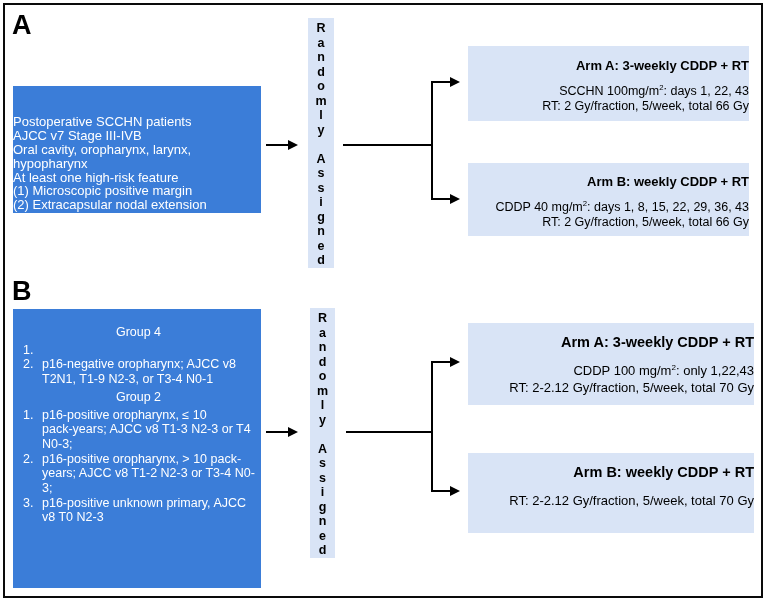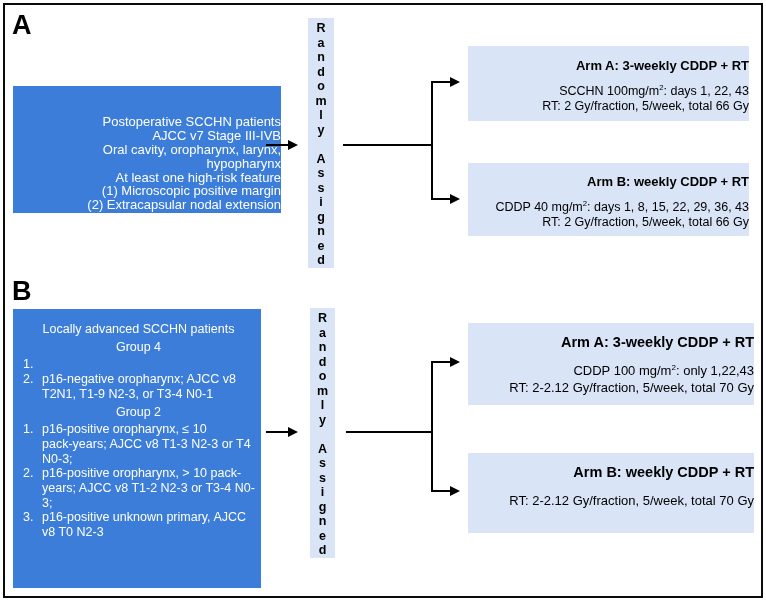--- a/index.html
+++ b/index.html
@@ -23,23 +23,23 @@
   .panel-label.b { left: 12px; top: 276px; }
 
   
   .pbox {
     position: absolute;
     background: #3b7dd8;
     color: #ffffff;
     box-sizing: border-box;
   }
   .pbox-a {
-    left: 13px; top: 86px; width: 268px; height: 127px;
+    left: 13px; top: 86px; width: 248px; height: 127px;
     font-size: 13px; line-height: 13.9px;
-    text-align: right; padding-top: 15px;
+    text-align: left; padding-top: 15px;
     white-space: pre-line;
   }
   .pbox-b {
     left: 13px; top: 309px; width: 248px; height: 279px;
     font-size: 12.5px; line-height: 14.7px;
     padding: 13px 5px 0 8px;
   }
   .center-line { text-align: center; }
   .group-heading { text-align: center; margin: 3px 0; }
   .b-item { display: flex; }
@@ -138,21 +138,20 @@
 
   <div class="armbox armbox-a2">
     <div class="arm-title">Arm B: weekly CDDP + RT</div>
     <div class="arm-line"><span>CDDP 40 mg/m</span><sup class="sq">2</sup><span>: days 1, 8, 15, 22, 29, 36, 43</span></div>
     <div class="arm-line">RT: 2 Gy/fraction, 5/week, total 66 Gy</div>
   </div>
 
   <div class="panel-label b">B</div>
 
   <div class="pbox pbox-b">
-    <div class="center-line">Locally advanced SCCHN patients</div>
     <div class="group-heading">Group 4</div>
     <div class="b-item">
       <span class="num">1.</span>
     </div>
     <div class="b-item">
       <span class="num">2.</span>
       <span class="txt">p16-negative oropharynx; AJCC v8
 T2N1, T1-9 N2-3, or T3-4 N0-1</span>
     </div>
     <div class="group-heading">Group 2</div>

